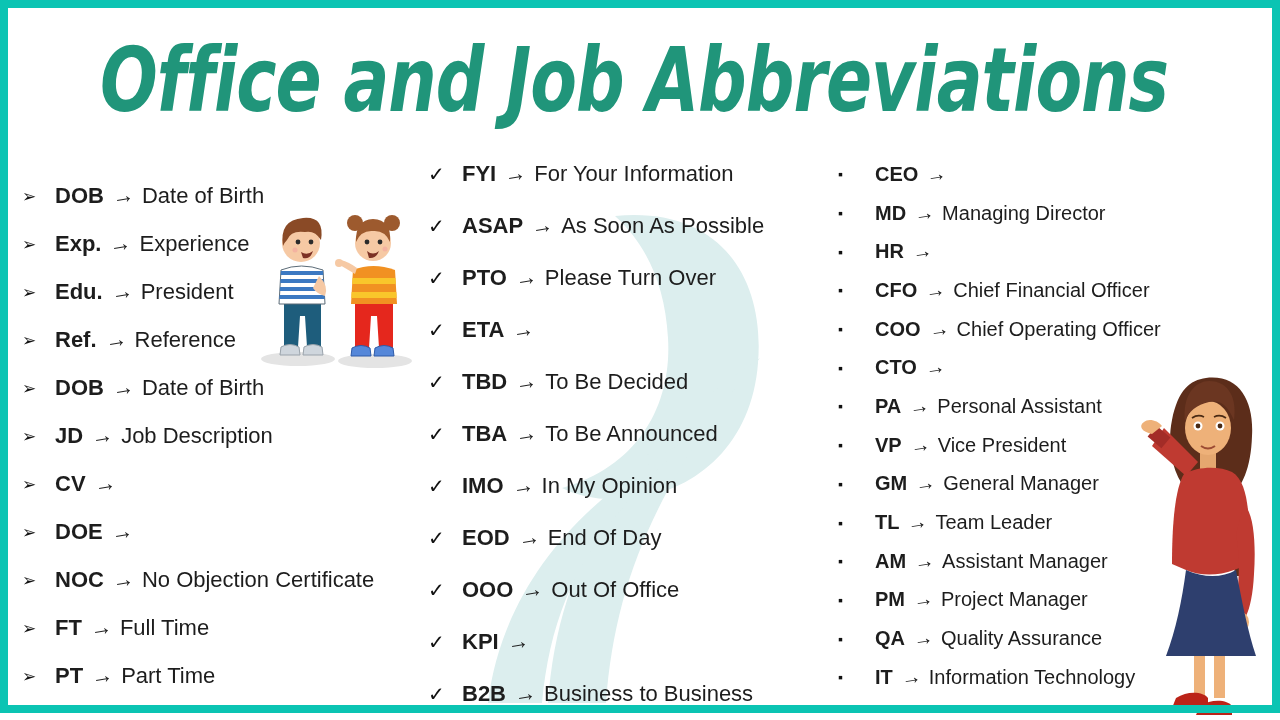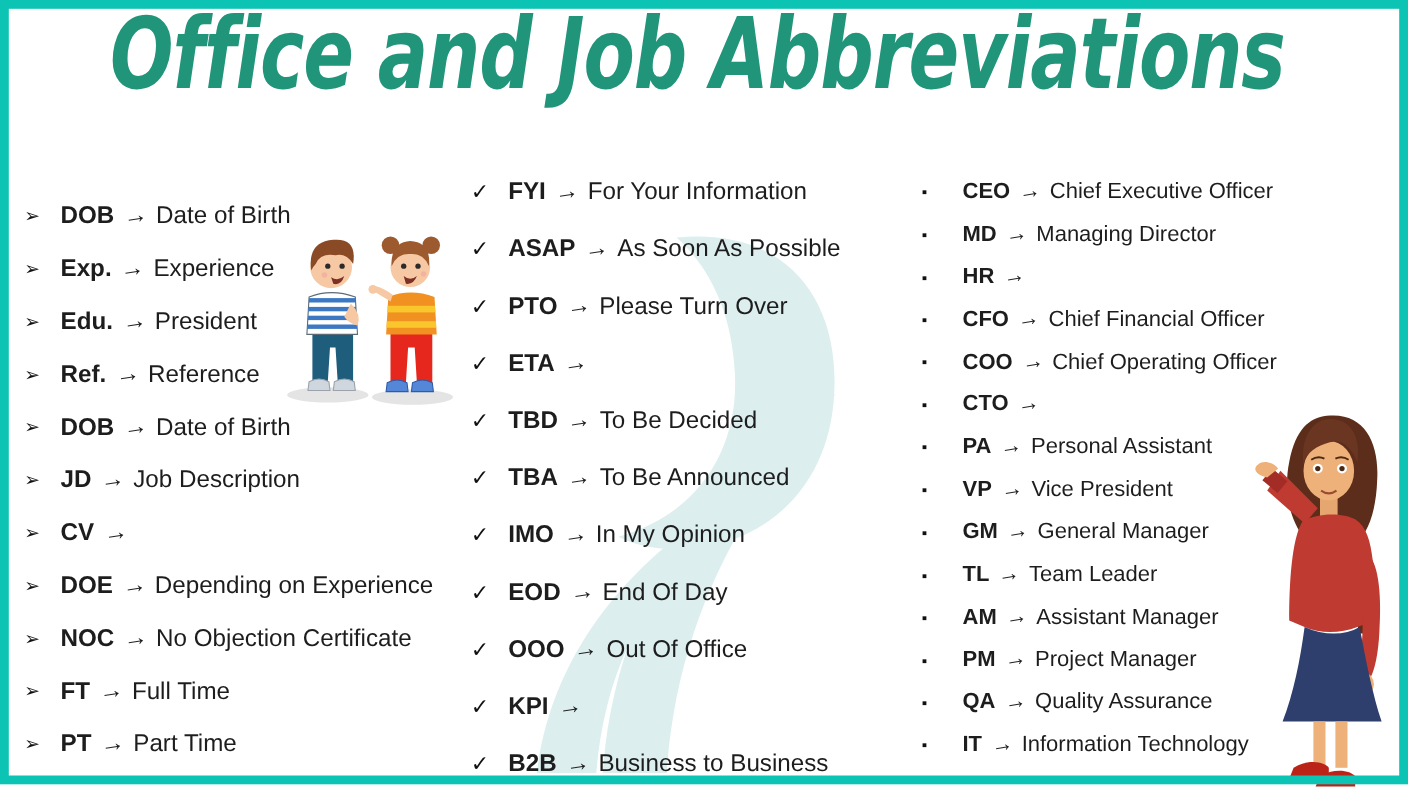--- a/index.html
+++ b/index.html
@@ -15,21 +15,21 @@
   .frame {
     position: absolute;
     left: 0; top: 0; right: 0; bottom: 7px;
     border: 8px solid #0bc4b3;
     pointer-events: none;
     z-index: 6;
   }
   .title-wrap {
     position: absolute;
     top: 18px; left: 0; right: 12px; height: 122px;
-    display: flex; justify-content: center;
+    display: flex; align-items: center; justify-content: center;
     z-index: 3;
   }
   .title {
     margin: 0;
     font-family: "DejaVu Sans", sans-serif;
     font-style: italic;
     font-weight: 700;
     font-size: 68px;
     letter-spacing: -1px;
     color: #20957a;
@@ -134,21 +134,20 @@
   <div class="row">
     <span class="bullet">➢</span>
     <span class="abbr">CV</span>
     <span class="arrow">→</span>
   </div>
 
   <div class="row">
     <span class="bullet">➢</span>
     <span class="abbr">DOE</span>
     <span class="arrow">→</span>
-    <span class="full">Depending on Experience</span>
   </div>
 
   <div class="row">
     <span class="bullet">➢</span>
     <span class="abbr">NOC</span>
     <span class="arrow">→</span>
     <span class="full">No Objection Certificate</span>
   </div>
 
   <div class="row">
@@ -239,21 +238,20 @@
     <span class="abbr">B2B</span>
     <span class="arrow">→</span>
     <span class="full">Business to Business</span>
   </div>
 </div>
   <div class="col col-right">
   <div class="row">
     <span class="bullet">▪</span>
     <span class="abbr">CEO</span>
     <span class="arrow">→</span>
-    <span class="full">Chief Executive Officer</span>
   </div>
 
   <div class="row">
     <span class="bullet">▪</span>
     <span class="abbr">MD</span>
     <span class="arrow">→</span>
     <span class="full">Managing Director</span>
   </div>
 
   <div class="row">

